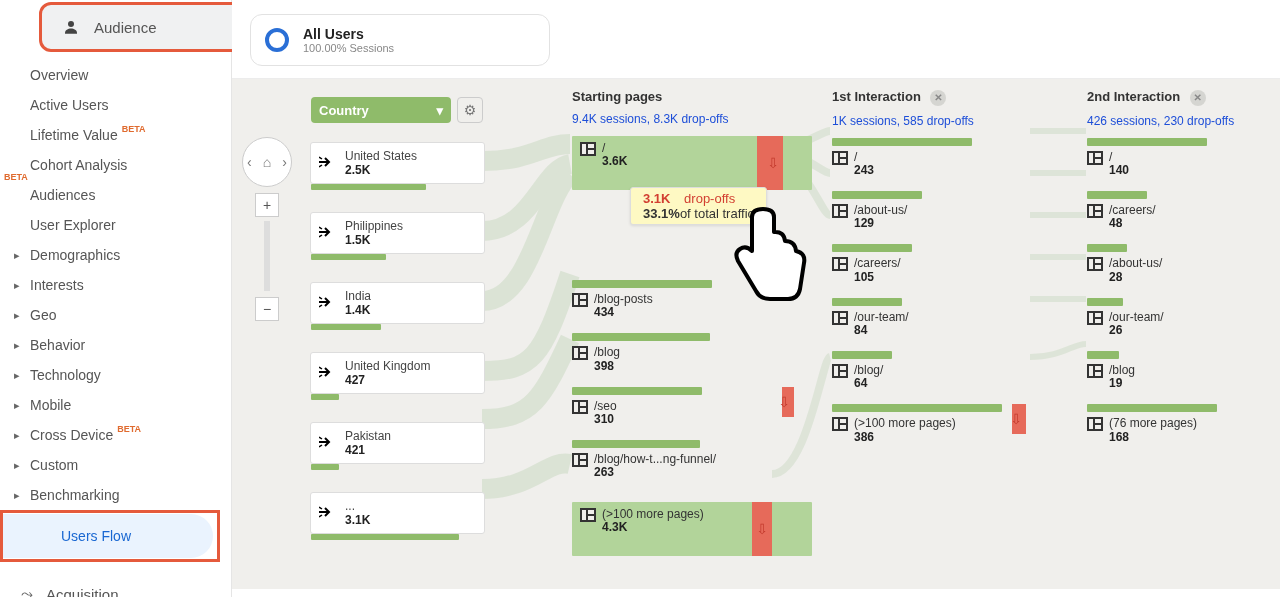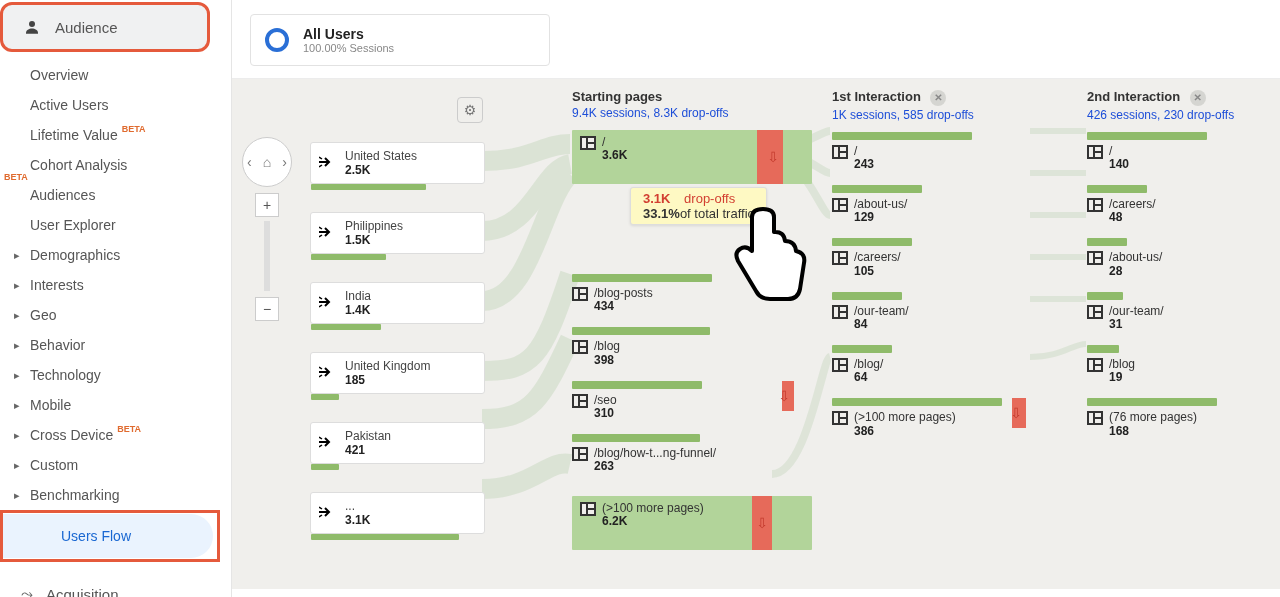--- a/index.html
+++ b/index.html
@@ -1,41 +1,41 @@
 <!DOCTYPE html>
 <html><head>
 <meta charset="utf-8">
 <style>
   * { box-sizing: border-box; margin: 0; padding: 0; font-family: Arial, Helvetica, sans-serif; }
   body { width: 1280px; height: 597px; background: #fff; overflow: hidden; position: relative; }
 
   
   .sidebar { width: 232px; height: 597px; border-right: 1px solid #e5e5e5; padding-top: 2px; position: relative; }
   .side-header { display: flex; align-items: center; height: 50px; padding-left: 20px; background: #f0f1f2; border-top-right-radius: 25px; border-bottom-right-radius: 25px; width: 210px; position: relative; }
-  .side-header.highlighted { border: 3px solid #e55a3c; border-radius: 12px; }
+  .side-header.highlighted { border: 3px solid #e55a3c; border-radius: 12px; margin-left: 39px; }
   .person-icon { width: 18px; height: 18px; margin-right: 14px; display:inline-block; }
   .side-header-title { font-size: 15px; color: #555; font-weight: 500; }
 
   .side-sub { list-style:none; padding-left: 30px; margin-top: 8px; }
   .side-sub li { height: 30px; display:flex; align-items:center; font-size: 14px; color:#555; cursor:pointer; position:relative;}
   .caret { position:absolute; left:-16px; font-size:11px; color:#666; }
   .beta { color:#e06b2f; font-size:9px; margin-left:4px; position:relative; top:-6px; font-weight:600;}
   .side-sub li .beta-below { position:absolute; left:-30px; top:22px; }
 
   .users-flow-item { height:44px; padding-left:58px; display:flex; align-items:center; color:#1967d2; font-size:14px; background:#eaf3fe; border-top-right-radius:22px; border-bottom-right-radius:22px; width:210px;}
   .users-flow-wrap { border:3px solid #e55a3c; border-radius:0; width:220px; height:52px; display:flex; align-items:center;}
 
   .side-bottom { margin-top:10px; padding-left:18px; }
   .side-bottom-item { height:44px; display:flex; align-items:center; color:#555; font-size:15px;}
   .side-bottom-item .icon { width:18px; margin-right:10px; display:inline-flex; justify-content:center; color:#666;}
 
   
   .main { position:absolute; left:232px; top:0; right:0; height:100%; background:#fff; }
   .segment-row { display:flex; gap:14px; padding:14px 18px 12px 18px; border-bottom:1px solid #ececec;}
-  .segment-card { border:1px solid #e2e2e2; border-radius:4px; height:52px; display:flex; align-items:center; padding:0 14px; min-width:300px;}
+  .segment-card { border:1px solid #e2e2e2; border-radius:12px; height:52px; display:flex; align-items:center; padding:0 14px; min-width:300px;}
   .seg-circle { width:24px; height:24px; border:4px solid #2a6fd6; border-radius:50%; margin-right:14px;}
   .seg-circle.grey { border-color:#d0d0d0;}
   .seg-title { font-size:14px; font-weight:600; color:#222;}
   .seg-sub { font-size:11px; color:#888;}
   .seg-add { color:#888; font-size:14px;}
 
   
   .flow-area { position:relative; background:#f0efec; height:510px; padding:14px 0 0 0;}
   
   
@@ -49,21 +49,21 @@
   .zoom-btn { width:24px; height:24px; border:1px solid #ccc; background:#fff; display:flex; align-items:center; justify-content:center; font-size:14px; color:#555; margin-top:6px;}
   .zoom-track { width:6px; height:70px; background:#ddd; margin:4px auto;}
 
   
   .col { position:absolute; top:10px; }
   .col-countries { left:78px; width:175px; }
   .col-start { left:340px; width:240px; }
   .col-int1 { left:600px; width:220px; }
   .col-int2 { left:855px; width:220px; }
 
-  .col-header { font-size:13px; font-weight:700; color:#333; margin-bottom:2px;}
+  .col-header { font-size:13px; font-weight:700; color:#333; margin-bottom:8px;}
   .col-header .x-bubble { display:inline-flex; width:16px; height:16px; background:#d5d5d1; border-radius:50%; align-items:center; justify-content:center; font-size:10px; color:#888; margin-left:6px; vertical-align:middle;}
   .col-sub { font-size:12px; color:#1d4ed8; margin-bottom:10px;}
 
   .country-box { background:#fff; border:1px solid #ddd; border-radius:3px; height:42px; margin-bottom:28px; position:relative; padding:6px 8px 6px 34px;margin-top:13px;}
   .country-box .arrow { position:absolute; left:8px; top:12px; width:16px; color:#333;}
   .country-box .name { font-size:12px; color:#444;}
   .country-box .val { font-size:12px; font-weight:700; color:#222;}
   .country-bar { position:absolute; left:0; bottom:-7px; height:6px; background:#8fbb6a; border-radius:1px;}
 
   .node { position:relative; margin-bottom:10px; }
@@ -208,20 +208,24 @@
       <g stroke="#c8d8c0" stroke-width="6" opacity="0.45" fill="none">
         <path d="M798 52 C830 52 840 52 854 52"></path>
         <path d="M798 94 C830 94 840 94 854 94"></path>
         <path d="M798 136 C830 136 840 136 854 136"></path>
         <path d="M798 178 C830 178 840 178 854 178"></path>
         <path d="M798 220 C830 220 840 220 854 220"></path>
         <path d="M798 278 C830 278 840 265 854 265"></path>
       </g>
     </svg>
 
+    <div class="dim-select">
+      <span>Country</span>
+      <span>▾</span>
+    </div>
     <div class="dim-gear">
       <span>⚙</span>
     </div>
 
     <div class="map-ctrl">
       <div class="home-circle">
         <span class="lt">‹</span>
         <span>⌂</span>
         <span class="rt">›</span>
       </div>
@@ -265,21 +269,21 @@
     <div class="country-bar" style="width:70px"></div>
         </div>
         <div class="country-box">
     <span class="arrow">
       <svg width="16" height="14" viewBox="0 0 16 14">
               <path d="M0 7 h9 M6 3 l4 4 l-4 4" stroke="#000" stroke-width="2" fill="none"></path>
               <path d="M0 2 l3 2 M0 12 l3 -2" stroke="#000" stroke-width="1.5"></path>
             </svg>
     </span>
     <div class="name">United Kingdom</div>
-    <div class="val">185</div>
+    <div class="val">427</div>
     <div class="country-bar" style="width:28px"></div>
         </div>
         <div class="country-box">
     <span class="arrow">
       <svg width="16" height="14" viewBox="0 0 16 14">
               <path d="M0 7 h9 M6 3 l4 4 l-4 4" stroke="#000" stroke-width="2" fill="none"></path>
               <path d="M0 2 l3 2 M0 12 l3 -2" stroke="#000" stroke-width="1.5"></path>
             </svg>
     </span>
     <div class="name">Pakistan</div>
@@ -356,21 +360,21 @@
           <span class="node-name">/blog/how-t...ng-funnel/</span>
           <span class="node-val">263</span>
         </div>
       </div>
           </div>
           <div class="node big">
             <div class="node-body">
         <span class="dash-icon"></span>
         <div class="node-text">
           <span class="node-name">(&gt;100 more pages)</span>
-          <span class="node-val">6.2K</span>
+          <span class="node-val">4.3K</span>
         </div>
       </div>
             <div class="dropoff-bar" style="width: 20px; height: 54px; left: 180px; top: 0px;">
               <span class="dropoff-arrow">⇩</span>
             </div>
           </div>
         </div>
     </div>
 
     <div class="col col-int1">
@@ -482,21 +486,21 @@
           <span class="node-val">28</span>
         </div>
       </div>
           </div>
           <div class="node">
             <div class="node-bar" style="width:36px"></div>
             <div class="node-body">
         <span class="dash-icon"></span>
         <div class="node-text">
           <span class="node-name">/our-team/</span>
-          <span class="node-val">31</span>
+          <span class="node-val">26</span>
         </div>
       </div>
           </div>
           <div class="node">
             <div class="node-bar" style="width:32px"></div>
             <div class="node-body">
         <span class="dash-icon"></span>
         <div class="node-text">
           <span class="node-name">/blog</span>
           <span class="node-val">19</span>

